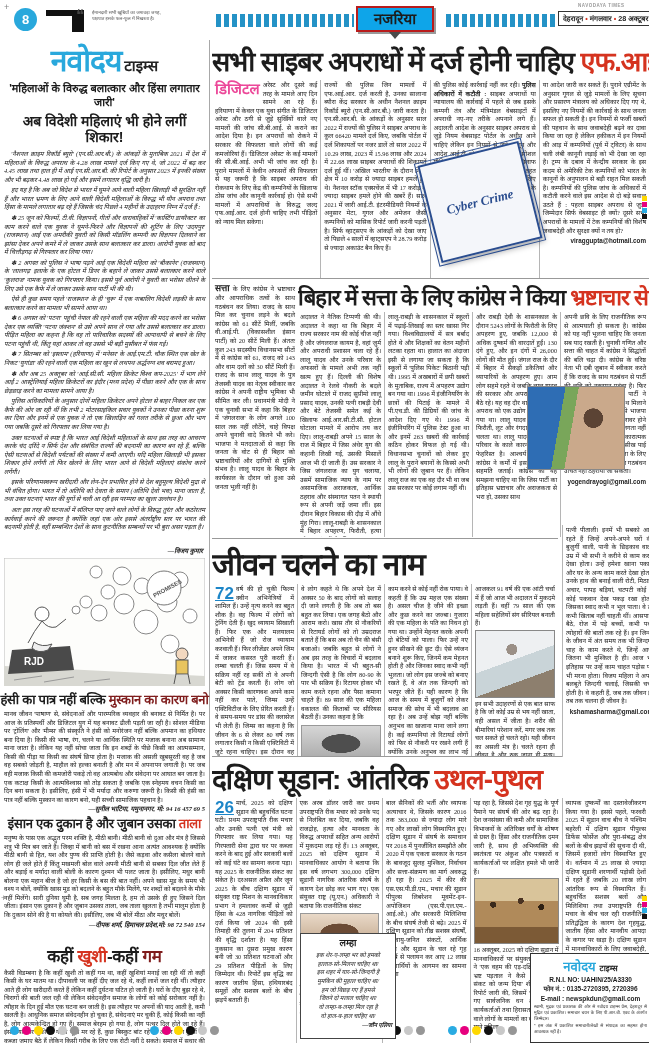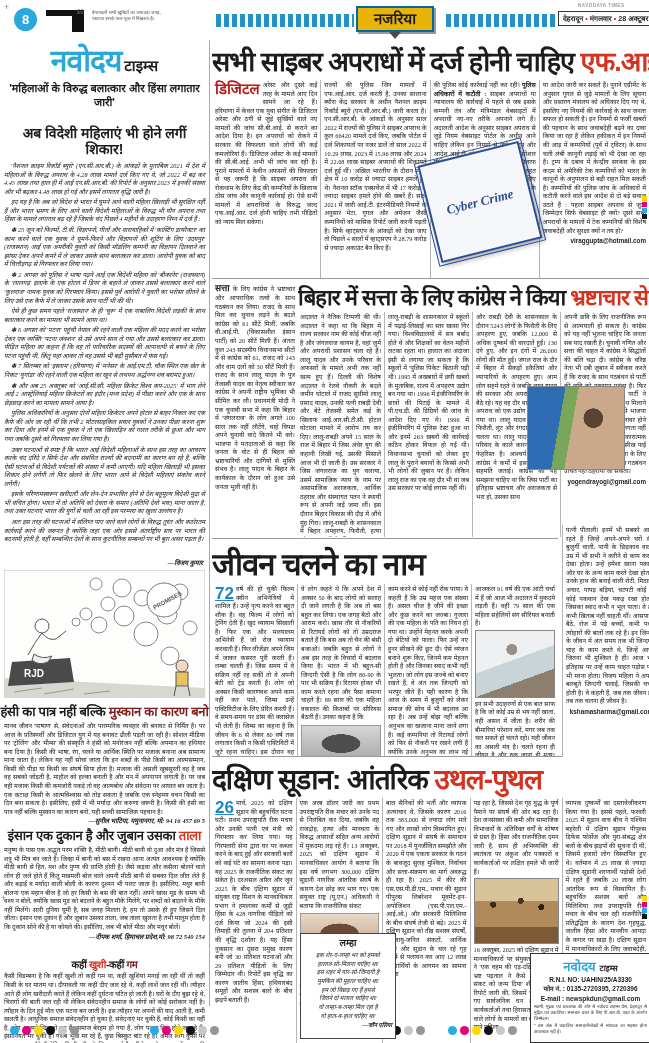--- a/index.html
+++ b/index.html
@@ -9,21 +9,21 @@
   .cyan{color:#7f1d1d;}
   .red{color:#d5331f;}
   
   .crop{color:#888;font-size:9px;font-family:"Liberation Sans",sans-serif;}
   .pgnum{width:23px;height:23px;border-radius:50%;background:#29a8dc;color:#fff;
          font:bold 13px/23px "Liberation Sans",sans-serif;text-align:center;}
   .cornerglyph{width:26px;height:16px;border-top:6px solid #111;border-right:12px solid #111;}
   .quote{font-size:15px;color:#444;line-height:1;}
   .motto{font:4.6px/1.3 "Liberation Sans",sans-serif;color:#555;}
   .segbar{height:13px;background:repeating-linear-gradient(90deg,#2492c6 0 5px,#fff 5px 8px);}
-  .nazbox{border:2px solid #0369a1;box-shadow:2px 2px 0 #9a9a9a;background:#eab308;
+  .nazbox{border:2px solid #b91c1c;box-shadow:2px 2px 0 #9a9a9a;background:#0ea5e9;
           font:bold 15px/1 "Liberation Sans",sans-serif;padding:3px 16px 4px;}
   .naz-arrow{width:0;height:0;border-left:6px solid transparent;border-right:6px solid transparent;
              border-top:7px solid #4a4a4a;}
   .brandsmall{font:bold 4.5px "Liberation Sans",sans-serif;color:#999;letter-spacing:.5px;}
   .datebox{border:1.5px solid #333;font:bold 7.2px/1 "Liberation Sans",sans-serif;
            padding:3px 4px;white-space:nowrap;background:#fff;}
   .datebox .sep{color:#d5331f;padding:0 2px;}
   
   .leftcol{left:0;top:40px;width:209px;height:966px;border-right:1px solid #a8a8a8;}
   .mast-main{font:bold 30px/1 "Liberation Sans",sans-serif;color:#29a8dc;letter-spacing:-1px;}
@@ -38,21 +38,21 @@
   .lethead{font:bold 13px/1.15 "Liberation Sans",sans-serif;text-align:center;letter-spacing:-.3px;}
   .letbody{font:6.3px/1.36 "Liberation Serif",serif;text-align:justify;overflow:hidden;padding:0 4px;}
   
   .main{left:212px;top:40px;width:437px;height:1003px;}
   .bighead{font-weight:bold;font-family:"Liberation Sans",sans-serif;letter-spacing:-1px;
            white-space:nowrap;overflow:hidden;}
   .cols{display:flex;align-items:stretch;}
   .col{font:6.3px/1.36 "Liberation Serif",serif;text-align:justify;overflow:hidden;
        padding:1px 3px 0;border-left:1px solid #b5b5b5;}
   .col:first-child{border-left:none;}
-  .leadword{float:left;font:bold 15px/1.1 "Liberation Sans",sans-serif;color:#b91c1c;
+  .leadword{float:left;font:bold 15px/1.1 "Liberation Sans",sans-serif;color:#ec4899;
             padding:0 3px 1px 0;}
   .dropcap{float:left;font:bold 17px/1 "Liberation Sans",sans-serif;color:#1d86c8;padding:0 2px 0 0;text-decoration:underline;}
   .boldin{font-weight:bold;}
   .email{display:block;text-align:right;font:bold 6.3px "Liberation Sans",sans-serif;margin-top:2px;}
   .acard{margin:3px 0;}
   .aphoto{height:60px;background:
       radial-gradient(ellipse 42% 36% at 50% 40%, #4e4e4e 0 58%, rgba(0,0,0,0) 60%),
       linear-gradient(#d6d6d6,#9c9c9c);border:1px solid #999;}
   .aname{background:#fbe99b;border-bottom:3px solid #d5331f;text-align:center;
          font:bold 8.5px/1.25 "Liberation Sans",sans-serif;padding:3px 1px 2px;}
@@ -96,21 +96,21 @@
   <div class="abs brandsmall" style="left:578px;top:3px;">NAVODAYA TIMES</div>
   <div class="abs datebox" style="left:558px;top:11px;">
     <span>देहरादून</span><span class="sep">•</span><span>मंगलवार</span><span class="sep">•</span><span>28 अक्टूबर, 2025</span>
   </div>
 
   <div class="abs leftcol">
     <div style="text-align:center;padding-top:6px;">
       <span class="mast-main">नवोदय</span><span class="mast-sub">टाइम्स</span>
     </div>
     <div class="lhead1" style="margin:6px 2px 0;">'महिलाओं के विरुद्ध बलात्कार और हिंसा लगातार जारी'</div>
-    <div class="lhead2" style="margin:15px 2px 4px;">अब विदेशी महिलाएं भी होने लगीं शिकार!</div>
+    <div class="lhead2" style="margin:3px 2px 4px;">अब विदेशी महिलाएं भी होने लगीं शिकार!</div>
     <div class="lbody" style="height:396px;">
       <p>'नैशनल क्राइम रिकॉर्ड ब्यूरो' (एन.सी.आर.बी.) के आंकड़ों के मुताबिक 2021 में देश में महिलाओं के विरुद्ध अपराध के 4.28 लाख मामले दर्ज किए गए थे, जो 2022 में बढ़ कर 4.45 लाख तथा हाल ही में आई एन.सी.आर.बी. की रिपोर्ट के अनुसार 2023 में इनकी संख्या और भी बढ़कर 4.48 लाख हो गई और इसमें लगातार वृद्धि जारी है।</p>
       <p>हद यह है कि अब जो विदेश से भारत में घूमने आने वाली महिला खिलाड़ी भी सुरक्षित नहीं हैं और भारत भ्रमण के लिए आने वाली विदेशी महिलाओं के विरुद्ध भी यौन अपराध तथा हिंसा के मामले लगातार बढ़ रहे हैं जिसके चंद पिछले 4 महीनों के उदाहरण निम्न में दर्ज हैं :</p>
       <p>✽ 25 जून को फिल्मों, टी.वी. विज्ञापनों, गीतों और धारावाहिकों में 'कास्टिंग डायरैक्टर' का काम करने वाले एक युवक ने घूमने-फिरने और विज्ञापनों की शूटिंग के लिए 'उदयपुर' (राजस्थान) आई एक अमरीकी युवती को किसी मॉडलिंग कम्पनी का विज्ञापन दिलवाने का झांसा देकर अपने कमरे में ले जाकर उसके साथ बलात्कार कर डाला। आरोपी युवक को बाद में चित्तौड़गढ़ से गिरफ्तार कर लिया गया।</p>
       <p>✽ 2 अगस्त को पुलिस ने भाषा पढ़ने आई एक विदेशी महिला को 'बीकानेर' (राजस्थान) के 'लालगढ़' इलाके के एक होटल में डिनर के बहाने ले जाकर उससे बलात्कार करने वाले 'कुलराज' नामक युवक को गिरफ्तार किया। इससे पूर्व आरोपी ने युवती का भरोसा जीतने के लिए उसे एक कैफे में ले जाकर उसके साथ पार्टी भी की थी।</p>
       <p>ऐसे ही कुछ समय पहले 'राजस्थान' के ही 'चूरू' में एक नाबालिग विदेशी लड़की के साथ बलात्कार करने का मामला भी सामने आया था।</p>
       <p>✽ 6 अगस्त को 'पटना' पहुंची नेपाल की रहने वाली एक महिला की मदद करने का भरोसा देकर एक व्यक्ति 'पटना जंक्शन' से उसे अपने साथ ले गया और उससे बलात्कार कर डाला। पीड़ित महिला का कहना है कि वह तो पारिवारिक सदस्यों की आपाधापी से बचने के लिए पटना पहुंची थी, किंतु यहां आकर तो वह उससे भी बड़ी मुसीबत में फंस गई।</p>
       <p>✽ 7 सितम्बर को 'इस्लाम' (हरियाणा) में 'मनेसर' के आई.एम.टी. चौक स्थित एक खेत के निकट 'युगांडा' की रहने वाली एक महिला का खून से लथपथ अर्द्धनग्न शव बरामद हुआ।</p>
       <p>✽ और अब 25 अक्तूबर को 'आई.सी.सी. महिला क्रिकेट विश्व कप-2025' में भाग लेने आईं 2 आस्ट्रेलियाई महिला क्रिकेटरों का इंदौर (मध्य प्रदेश) में पीछा करने और एक के साथ छेड़छाड़ करने का मामला सामने आया है।</p>
       <p>पुलिस अधिकारियों के अनुसार दोनों महिला क्रिकेटर अपने होटल से बाहर निकल कर एक कैफे की ओर जा रही थीं कि तभी 2 मोटरसाइकिल सवार युवकों ने उनका पीछा करना शुरू कर दिया और इनमें से एक युवक ने तो एक खिलाड़िन को गलत तरीके से छुआ और भाग गया जबकि दूसरे को गिरफ्तार कर लिया गया है।</p>
@@ -167,21 +167,21 @@
     </div>
 
     <div class="lethead" style="margin-top:3px;">
       <span>इंसान एक दुकान है और जुबान उसका </span><span class="red">ताला</span>
     </div>
     <div class="letbody" style="height:110px;margin-top:2px;">
       <span>मनुष्य के पास एक अद्भुत परम शक्ति है, मीठी बानी। मीठी बानी वो दुआ और मंत्र है जिससे शत्रु भी मित्र बन जाते हैं। जिव्हा में बानी को बस में रखना आना अत्यंत आवश्यक है क्योंकि मीठी बानी से हित, यश और पुण्य की प्राप्ति होती है। जैसे कड़वा और कसैला बोलने वाले लोग ही जले होते हैं किंतु मखमली बोल वाले अपनी मीठी बानी से सबका दिल जीत लेते हैं और बड़ाई व मर्यादा वाली बोली के कारण दुश्मन भी पलट जाता है। इसीलिए, मधुर बानी बोलना एक महान बीज है जो हर किसी के बस की बात नहीं। अपने खास मूड के समय भी वश्य न बोलें, क्योंकि खास मूड को बदलने के बहुत मौके मिलेंगे, पर शब्दों को बदलने के मौके नहीं मिलेंगे। सारी दुनिया घूमी है, सब जगह मिलता है, हम तो उसके ही हुए जिसने दिल जीता। इंसान एक दुकान है और जुबान उसका ताला, जब ताला खुलता है तभी मालूम होता है कि दुकान सोने की है या कोयले की। इसीलिए, जब भी बोलें मीठा और मधुर बोलें।</span>
       <span class="sign">—दीपक शर्मा, हिमाचल प्रदेश,मो: 98 72 540 154</span>
     </div>
 
-    <div class="lethead" style="margin-top:3px;font-size:10px;">
+    <div class="lethead" style="margin-top:3px;font-size:17px;">
       <span>कहीं </span><span class="red">खुशी</span><span>-कहीं </span><span class="cyan">गम</span>
     </div>
     <div class="letbody" style="height:118px;margin-top:2px;">
       <span>कैसी विडम्बना है कि कहीं खुशी तो कहीं गम था, कहीं खुशियां मनाई जा रही थीं तो कहीं किसी के घर मातम था। दीपावली पर कहीं दीए जल रहे थे, कहीं लाशें जल रही थीं। त्यौहार आते ही लोग खरीदारी करते हैं लेकिन कहीं दुर्घटना घटित हो जाती है। घरों के दीए बुझ रहे थे, चिरागों की बाती जल रही थी लेकिन संवेदनहीन समाज के लोगों को कोई सरोकार नहीं है। त्यौहार के दिन हुई मौत एक घटना बन जाती है। इस त्यौहार पर अपनों की याद आती है, कमी खलती है। आधुनिक समाज संवेदनहीन हो चुका है, संवेदनाएं मर चुकी हैं, कोई किसी का नहीं है, लोग आत्मकेन्द्रित हो गए हैं। समाज बेरहम हो गया है, लोग पत्थर दिल होते जा रहे हैं। इंसानियत मर चुकी है। गरीब भूखे मर रहे हैं, कुछ बिस्कुट बांट रहे हैं। अमीर लोग कुर्सी पर कब्जा जमाए बैठे हैं लेकिन किसी गरीब के लिए एक रोटी नहीं दे सकते। समाज में सुधार की गुंजाइश है। अगर समाज में इंसानियत जिंदा रहेगी तो एक नए युग का सूत्रपात होगा।</span>
       
     </div>
   </div>
 
   <div class="abs main">
 

